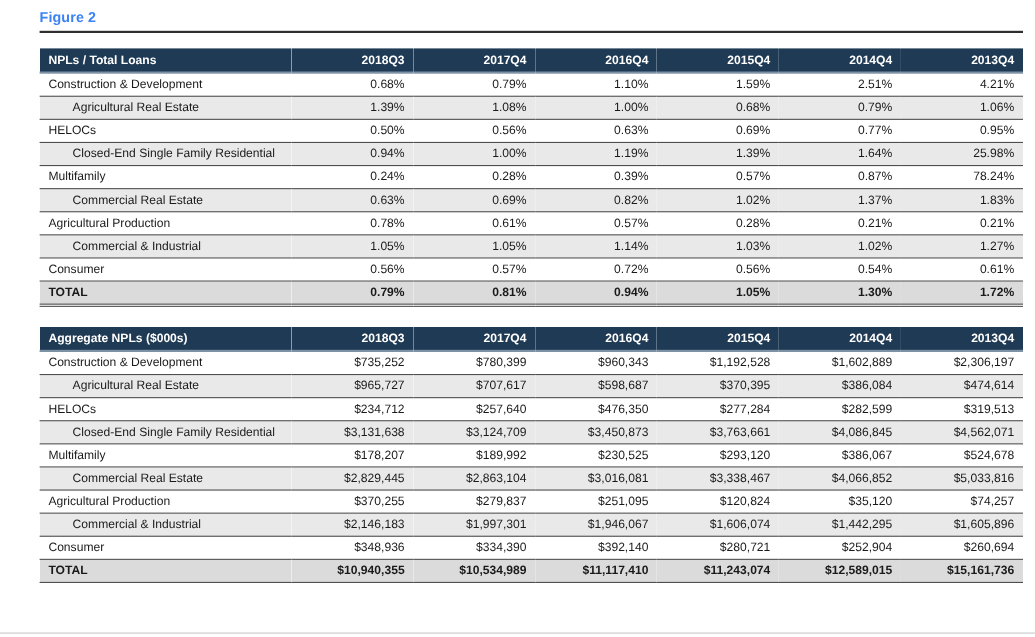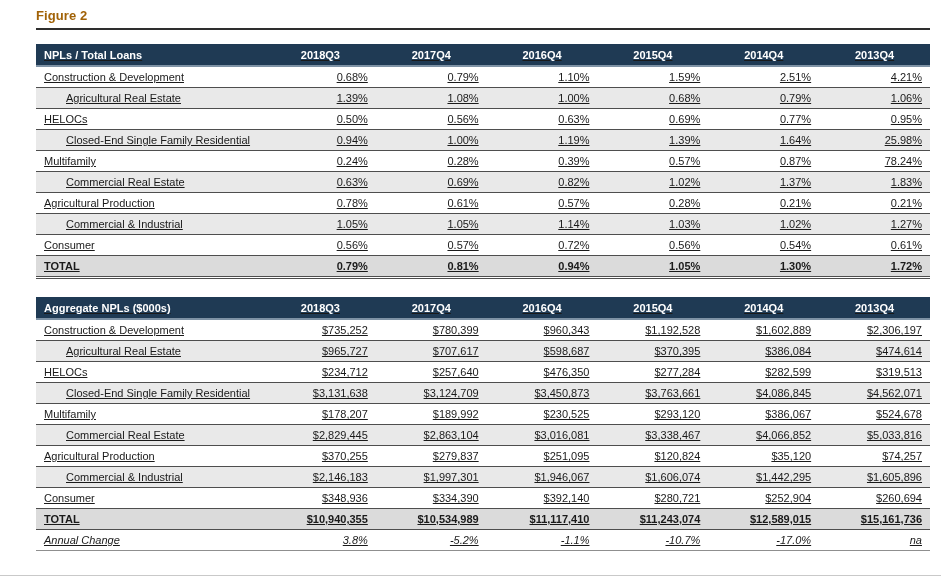--- a/index.html
+++ b/index.html
@@ -16,44 +16,44 @@
     width: 941px; height: 579px;
   }
   .content {
     margin-left: 36px;
     width: 894px;
   }
   .figure-title {
     padding-top: 8px;
     font-size: 13px;
     font-weight: bold;
-    color: #a16207;
+    color: #3b82f6;
     letter-spacing: 0.1px;
   }
   .title-divider {
     margin-top: 5px;
     border-bottom: 2px solid #2e2e2e;
     width: 894px;
     height: 0;
   }
   table.data-table {
     width: 894px;
     border-collapse: collapse;
     table-layout: fixed;
     font-size: 11px;
-    text-decoration: underline;
   }
   table.data-table.first { margin-top: 14px; }
   table.data-table.second { margin-top: 18px; }
   col.label-col { width: 229px; }
   table.data-table th {
     background: var(--header-bg, #1F3A54);
     color: var(--header-text, #ffffff);
     font-weight: bold;
     font-size: 11px;
+    text-align: right;
     padding: 5px 8px 4px 8px;
     border-bottom: 2px solid var(--header-underline, #7E92A5);
     white-space: nowrap;
     overflow: hidden;
   }
   table.data-table th.label-cell { text-align: left; }
   table.data-table td {
     padding: 3px 8px;
     line-height: 14px;
     text-align: right;
@@ -317,27 +317,18 @@
           </tr>
           <tr class="row-total">
             <td class="label-cell">TOTAL</td>
             <td>$10,940,355</td>
             <td>$10,534,989</td>
             <td>$11,117,410</td>
             <td>$11,243,074</td>
             <td>$12,589,015</td>
             <td>$15,161,736</td>
           </tr>
-          <tr class="row-annual">
-            <td class="label-cell">Annual Change</td>
-            <td>3.8%</td>
-            <td>-5.2%</td>
-            <td>-1.1%</td>
-            <td>-10.7%</td>
-            <td>-17.0%</td>
-            <td>na</td>
-          </tr>
         </tbody>
     </table>
 
   </div>
   <div class="bottom-divider"></div>
 </div>
 
 </body></html>

